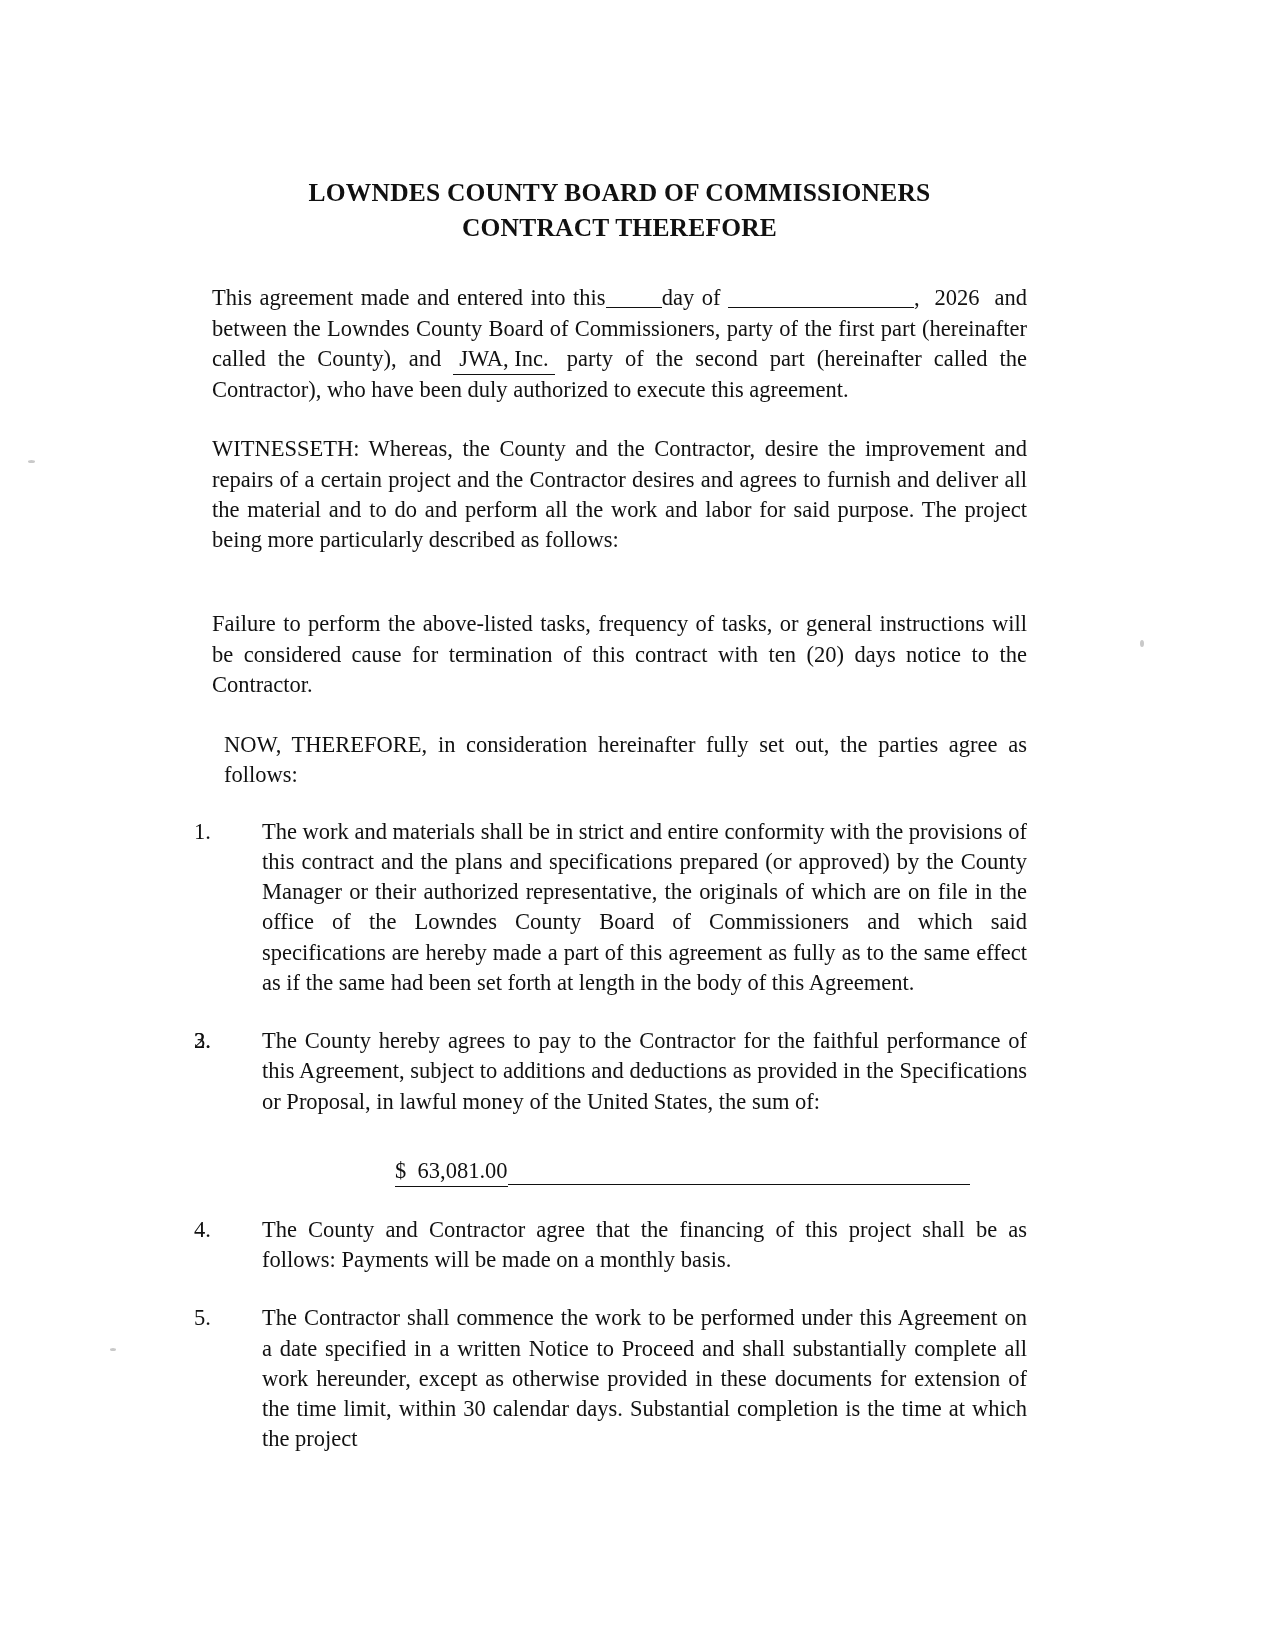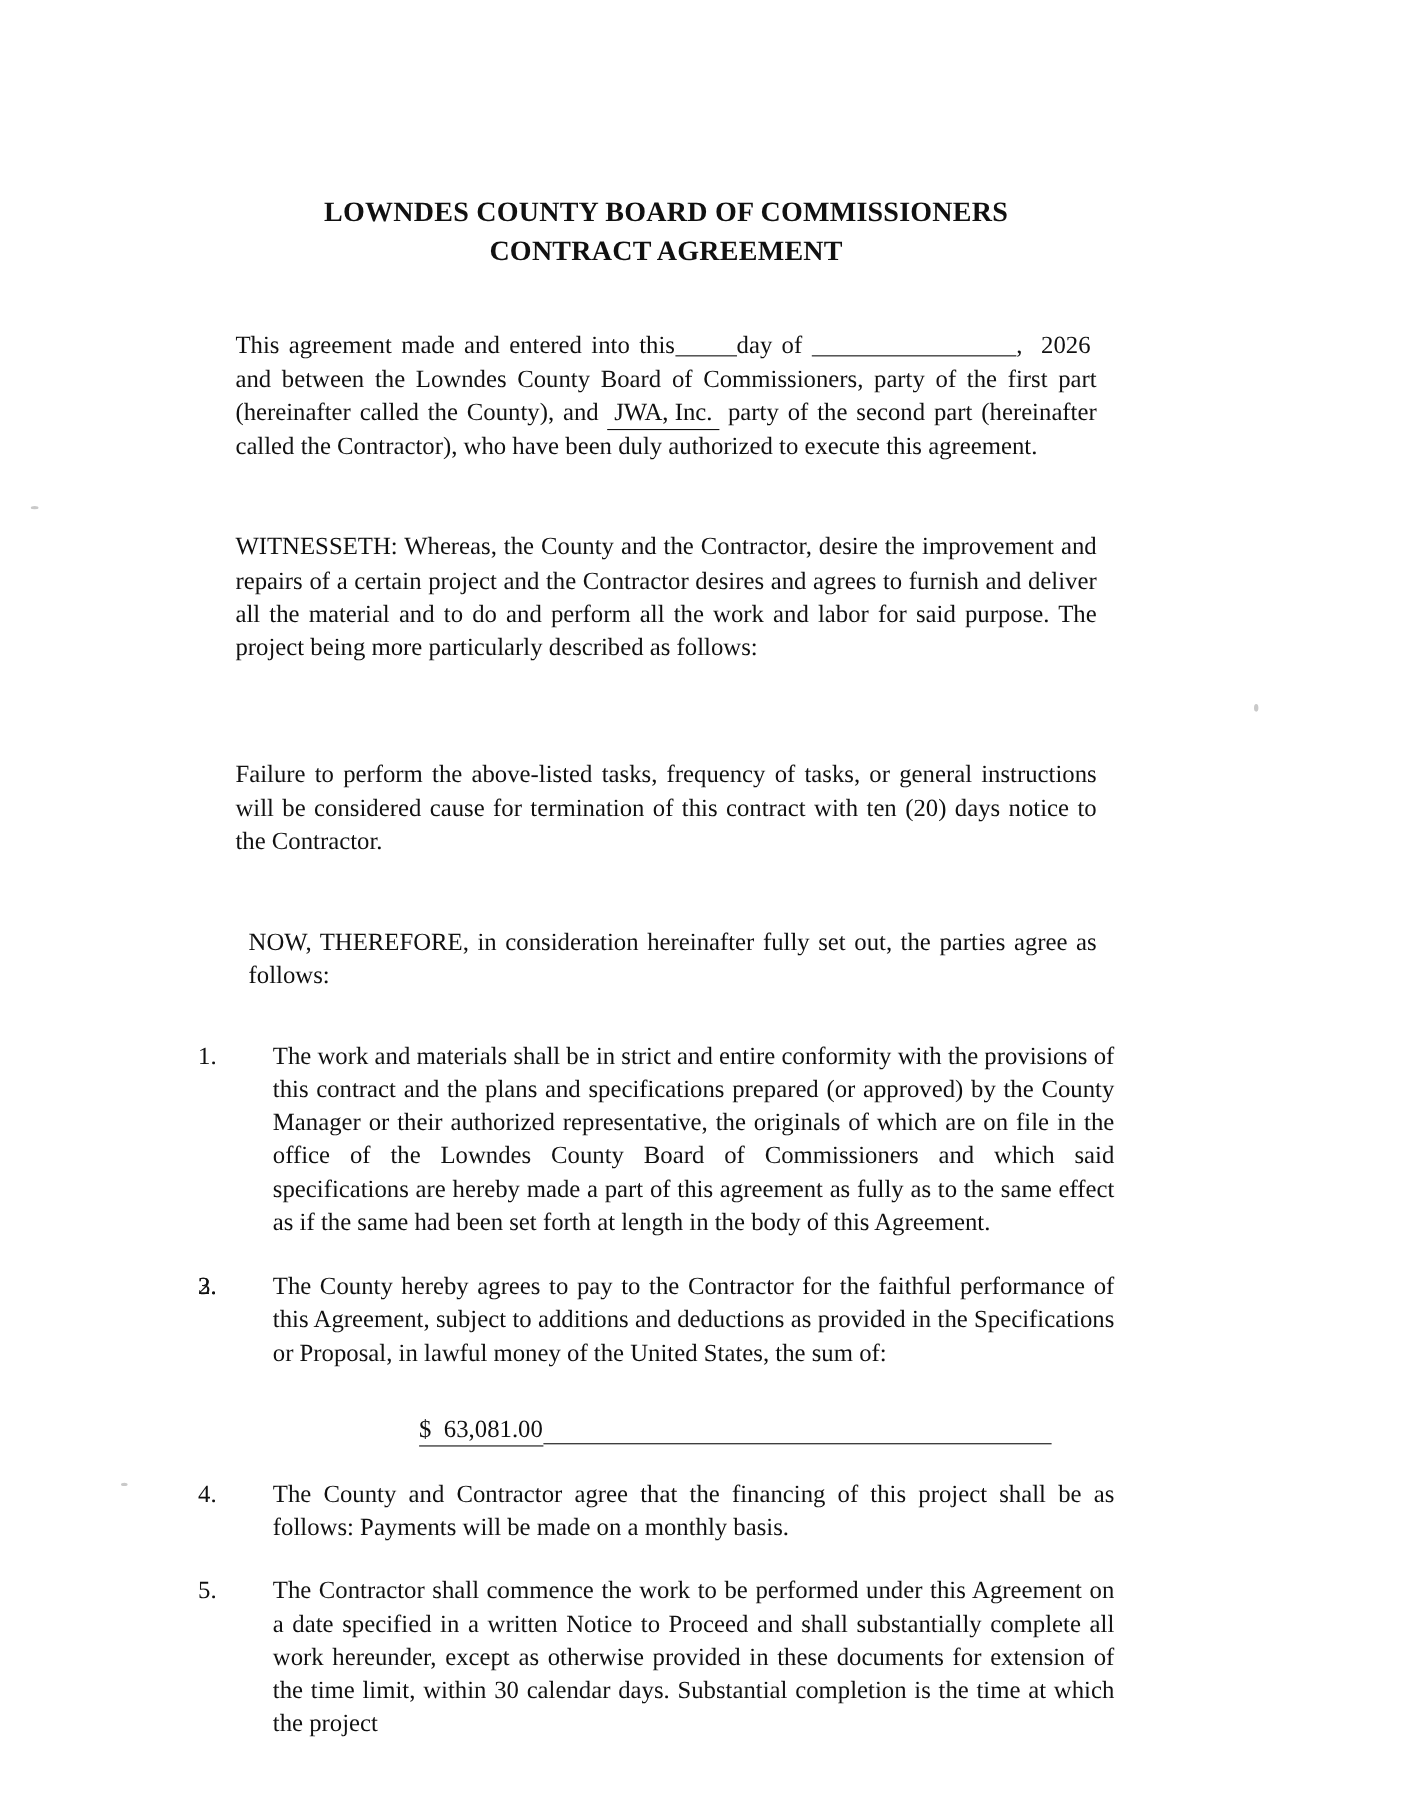--- a/index.html
+++ b/index.html
@@ -14,39 +14,39 @@
   .page {
     position: relative;
     width: 1275px;
     height: 1650px;
     margin: 0 auto;
     background: #ffffff;
     overflow: hidden;
   }
   .sheet {
     position: absolute;
-    left: 198px;
+    left: 212px;
     top: 175px;
     width: 815px;
   }
   .doc-title {
     text-align: center;
     font-weight: bold;
     font-size: 25.5px;
     line-height: 1.38;
     letter-spacing: 0.2px;
   }
   .doc-title .line2 {
     display: block;
   }
   p.para {
     font-size: 22.5px;
     line-height: 1.345;
     text-align: justify;
-    margin: 16px;
+    margin: 0;
     -webkit-hyphens: none;
     hyphens: none;
   }
   .gap-a { height: 38px; }
   .gap-b { height: 29px; }
   .gap-c { height: 27px; }
   .gap-d { height: 30px; }
   .gap-e { height: 26px; }
   .blank-short {
     display: inline-block;
@@ -126,21 +126,21 @@
 <div class="page">
 
   <span class="speck" style="left:28px; top:460px; width:7px; height:3px;"></span>
   <span class="speck" style="left:1140px; top:640px; width:4px; height:7px;"></span>
   <span class="speck" style="left:110px; top:1348px; width:6px; height:3px;"></span>
 
   <div class="sheet">
 
     <div class="doc-title">
       <span>LOWNDES COUNTY BOARD OF COMMISSIONERS</span>
-      <span class="line2">CONTRACT AGREEMENT</span>
+      <span class="line2">CONTRACT THEREFORE</span>
     </div>
 
     <div class="gap-a"></div>
 
     <p class="para"><span>This agreement made and entered into this</span><span class="blank-short"></span><span>day of</span> <span class="blank-long"></span><span>,</span>&nbsp; <span>2026</span>&nbsp; <span>and between the Lowndes County Board of Commissioners, party of the first part (hereinafter called the County), and</span> <span class="filled">JWA, Inc.</span> <span>party of the second part (hereinafter called the Contractor), who have been duly authorized to execute this agreement.</span></p>
 
     <div class="gap-b"></div>
 
     <p class="para">WITNESSETH:  Whereas, the County and the Contractor, desire the improvement and repairs of a certain project and the Contractor desires and agrees to furnish and deliver all the material and to do and perform all the work and labor for said purpose.  The project being more particularly described as follows:</p>
 

